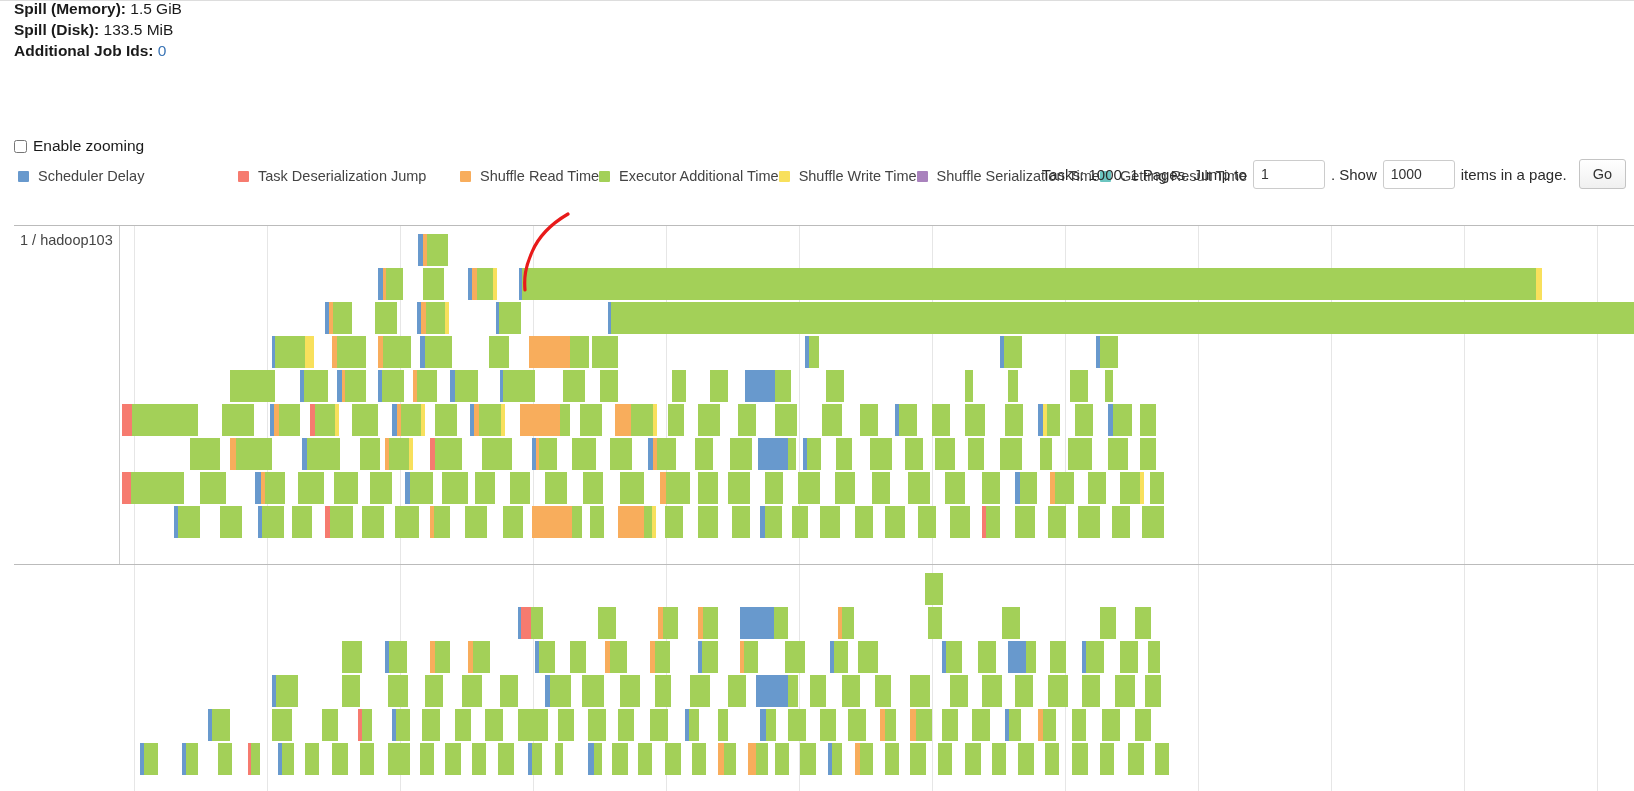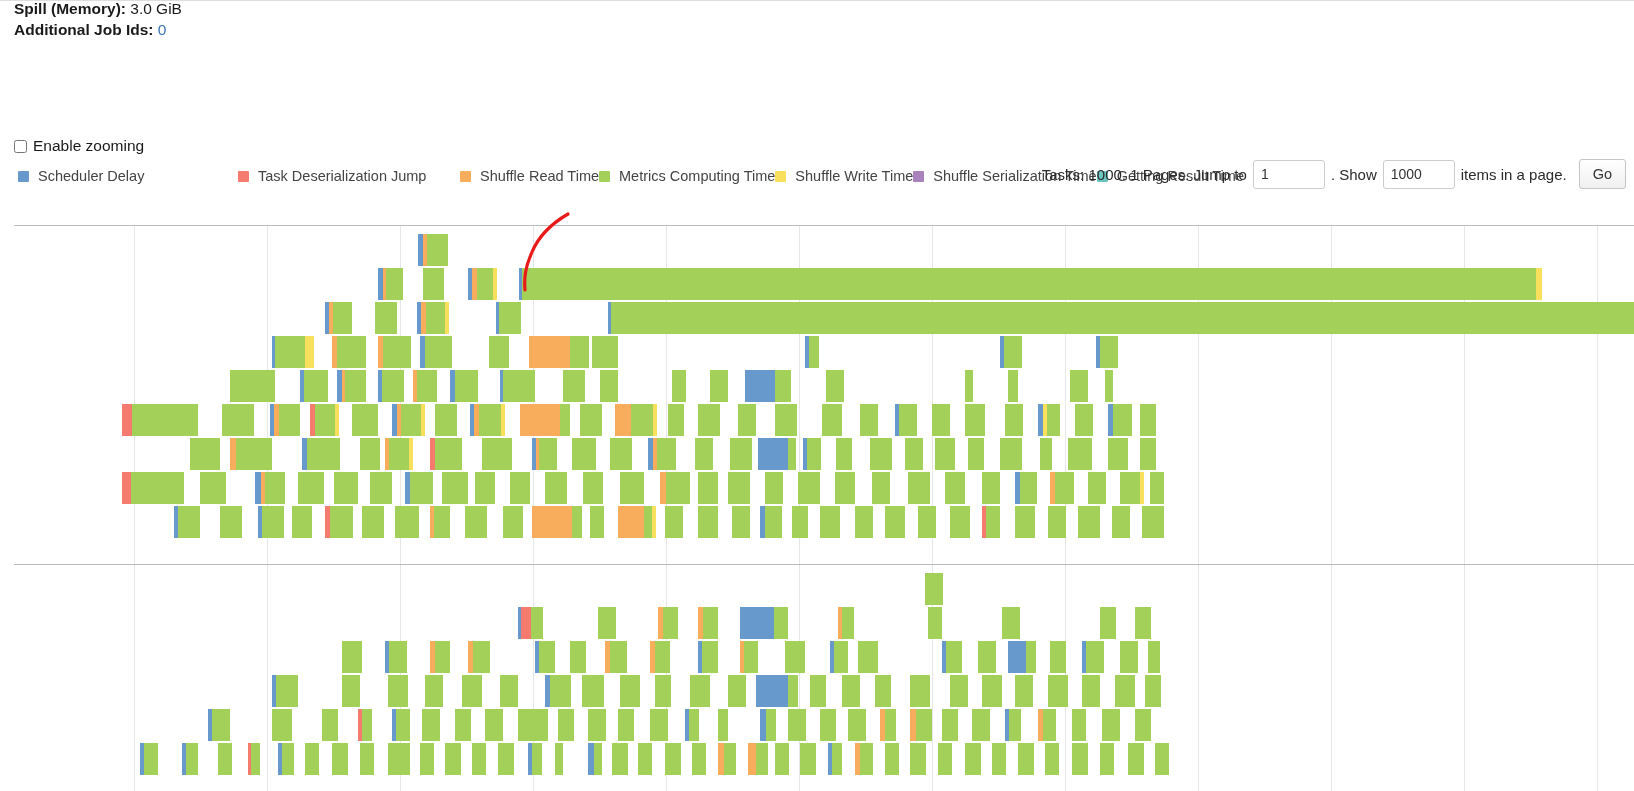--- a/index.html
+++ b/index.html
@@ -181,21 +181,25 @@
 </head>
 <body>
 
 <div id="root">
 
   <div class="top-rule"></div>
 
   <div class="summary">
     <div class="metric-line clipped" style="margin-top:-2px;">
       <span class="metric-label">Spill (Memory):</span>
-      <span class="metric-value">3.0 GiB</span>
+      <span class="metric-value">1.5 GiB</span>
+    </div>
+    <div class="metric-line">
+      <span class="metric-label">Spill (Disk):</span>
+      <span class="metric-value">133.5 MiB</span>
     </div>
     <div class="metric-line">
       <span class="metric-label">Additional Job Ids:</span>
       <span class="metric-value link">0</span>
     </div>
   </div>
 
 
   <div class="zoom-row">
     <input type="checkbox" style="">
@@ -210,21 +214,21 @@
     <div class="legend-item">
       <span class="swatch" style="background:#f67b6f"></span>
       <span class="legend-text">Task Deserialization Jump</span>
     </div>
     <div class="legend-item">
       <span class="swatch" style="background:#f8ad5c"></span>
       <span class="legend-text">Shuffle Read Time</span>
     </div>
     <div class="legend-item">
       <span class="swatch" style="background:#a3d058"></span>
-      <span class="legend-text">Metrics Computing Time</span>
+      <span class="legend-text">Executor Additional Time</span>
     </div>
     <div class="legend-item">
       <span class="swatch" style="background:#f8e05c"></span>
       <span class="legend-text">Shuffle Write Time</span>
     </div>
     <div class="legend-item">
       <span class="swatch" style="background:#a982bd"></span>
       <span class="legend-text">Shuffle Serialization Time</span>
     </div>
     <div class="legend-item">
@@ -237,20 +241,23 @@
     <span class="txt">Tasks: 1000. 1 Pages. Jump to</span>
     <input type="text" value="1" style="">
     <span class="txt">. Show</span>
     <input type="text" value="1000" style="">
     <span class="txt">items in a page.</span>
     <button class="go-btn">Go</button>
   </div>
 
   <div class="timeline" id="timeline">
       <div class="tl-group" style="height: 339px;">
+        <div class="tl-label">
+          <span>1 / hadoop103</span>
+        </div>
         <div class="tl-canvas">
           <div class="gridline" style="left: 14px;"></div>
           <div class="gridline" style="left: 147px;"></div>
           <div class="gridline" style="left: 280px;"></div>
           <div class="gridline" style="left: 413px;"></div>
           <div class="gridline" style="left: 546px;"></div>
           <div class="gridline" style="left: 679px;"></div>
           <div class="gridline" style="left: 812px;"></div>
           <div class="gridline" style="left: 945px;"></div>
           <div class="gridline" style="left: 1078px;"></div>

